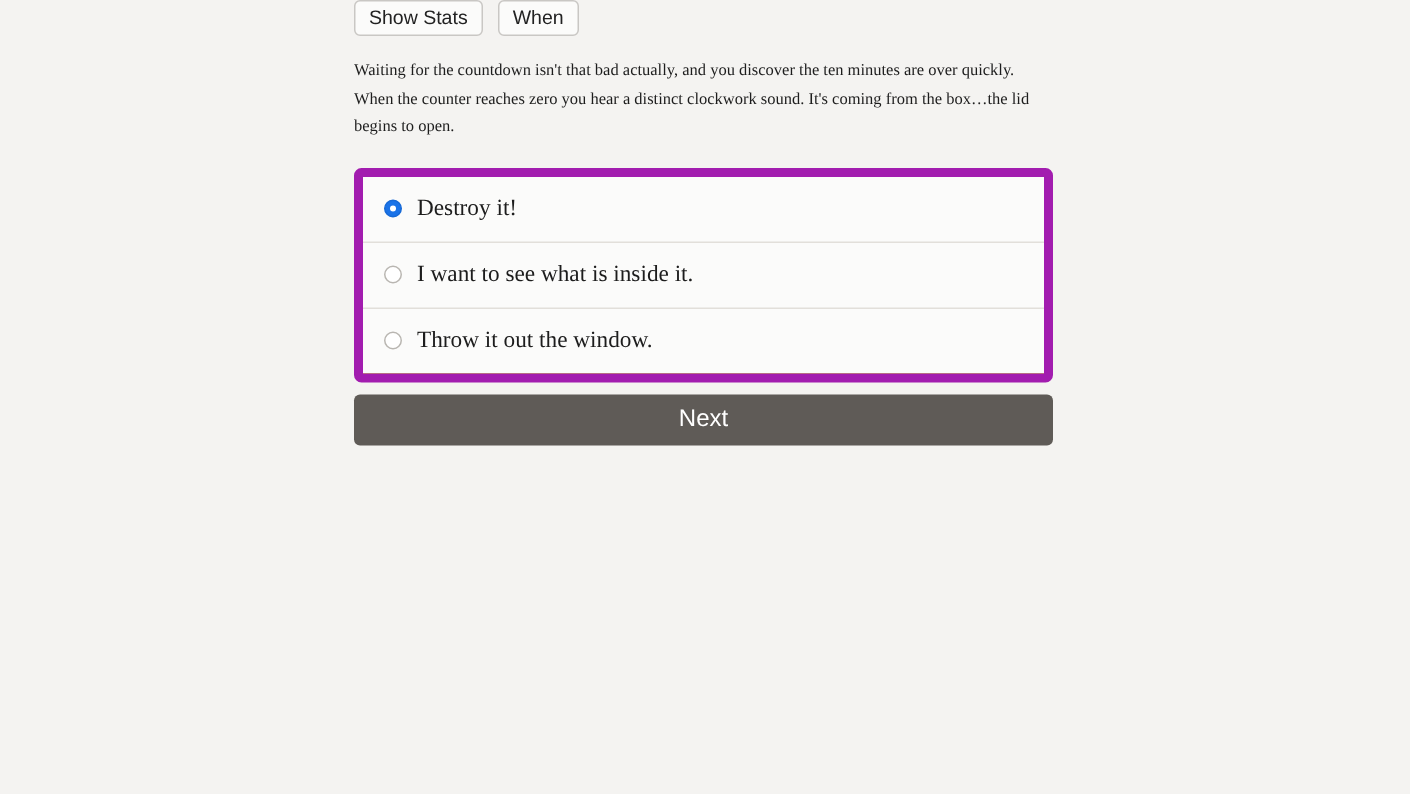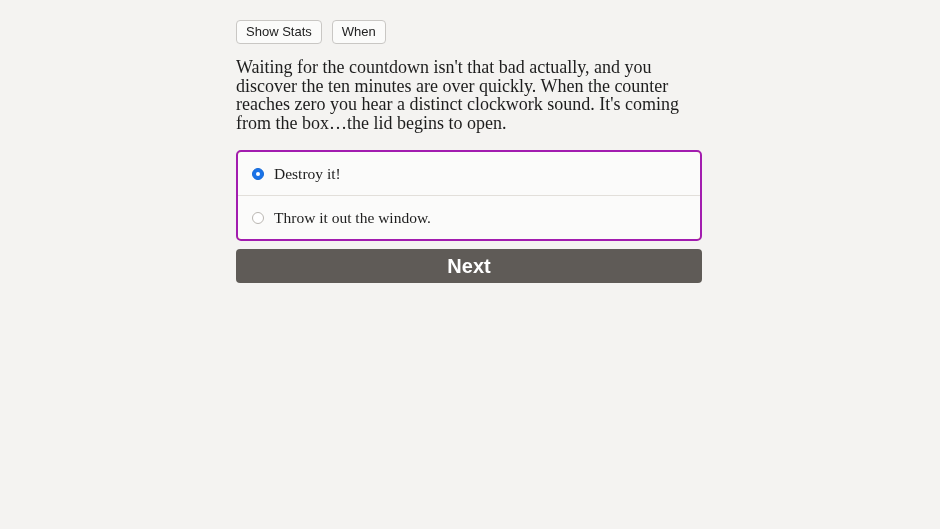--- a/index.html
+++ b/index.html
@@ -21,46 +21,46 @@
   }
   .content {
     position: absolute;
     left: 236px;
     top: 0px;
     width: 466px;
   }
   .toolbar {
     display: flex;
     gap: 10px;
-    padding-top: 20px;
+    padding-top: 0;
     margin-bottom: 14px;
   }
   .tool-btn {
     font-family: "Liberation Sans", sans-serif;
     font-size: 13px;
     color: #222222;
     background: #fbfbfa;
     border: 1px solid #c9c7c4;
     border-radius: 4px;
     padding: 3px 9px 4px 9px;
     line-height: 15px;
     cursor: pointer;
     white-space: nowrap;
   }
   .story {
     font-family: "Liberation Serif", serif;
-    font-size: 18px;
+    font-size: 11px;
     line-height: 18.5px;
     color: #1d1d1d;
     width: 463px;
     margin-bottom: 18px;
     text-align: left;
   }
   .choices {
-    border: 2px solid #a21caf;
+    border: 6px solid #a21caf;
     border-radius: 5px;
     background: #a16207;
     overflow: hidden;
   }
   .choice {
     display: flex;
     align-items: center;
     height: 43px;
     padding: 0 0 0 14px;
     border-bottom: 1px solid #e2dfda;
@@ -103,22 +103,22 @@
   }
   .next-btn {
     margin-top: 8px;
     width: 466px;
     height: 34px;
     background: #5f5b57;
     border: none;
     border-radius: 4px;
     color: #ffffff;
     font-family: "Liberation Sans", sans-serif;
-    font-size: 20px;
-    font-weight: bold;
+    font-size: 16px;
+    font-weight: normal;
     cursor: pointer;
     display: flex;
     align-items: center;
     justify-content: center;
     box-sizing: border-box;
   }
 </style>
 </head>
 <body>
 
@@ -132,20 +132,24 @@
 
     <div class="story">Waiting for the countdown isn't that bad actually, and you discover the ten minutes are over quickly. When the counter reaches zero you hear a distinct clockwork sound. It's coming from the box…the lid begins to open.</div>
 
     <div class="choices">
       <div class="choice">
         <span class="radio selected"></span>
         <span class="choice-label">Destroy it!</span>
       </div>
       <div class="choice">
         <span class="radio"></span>
+        <span class="choice-label">I want to see what is inside it.</span>
+      </div>
+      <div class="choice">
+        <span class="radio"></span>
         <span class="choice-label">Throw it out the window.</span>
       </div>
     </div>
 
     <button class="next-btn">Next</button>
 
   </div>
 </div>
 
 </body></html>

